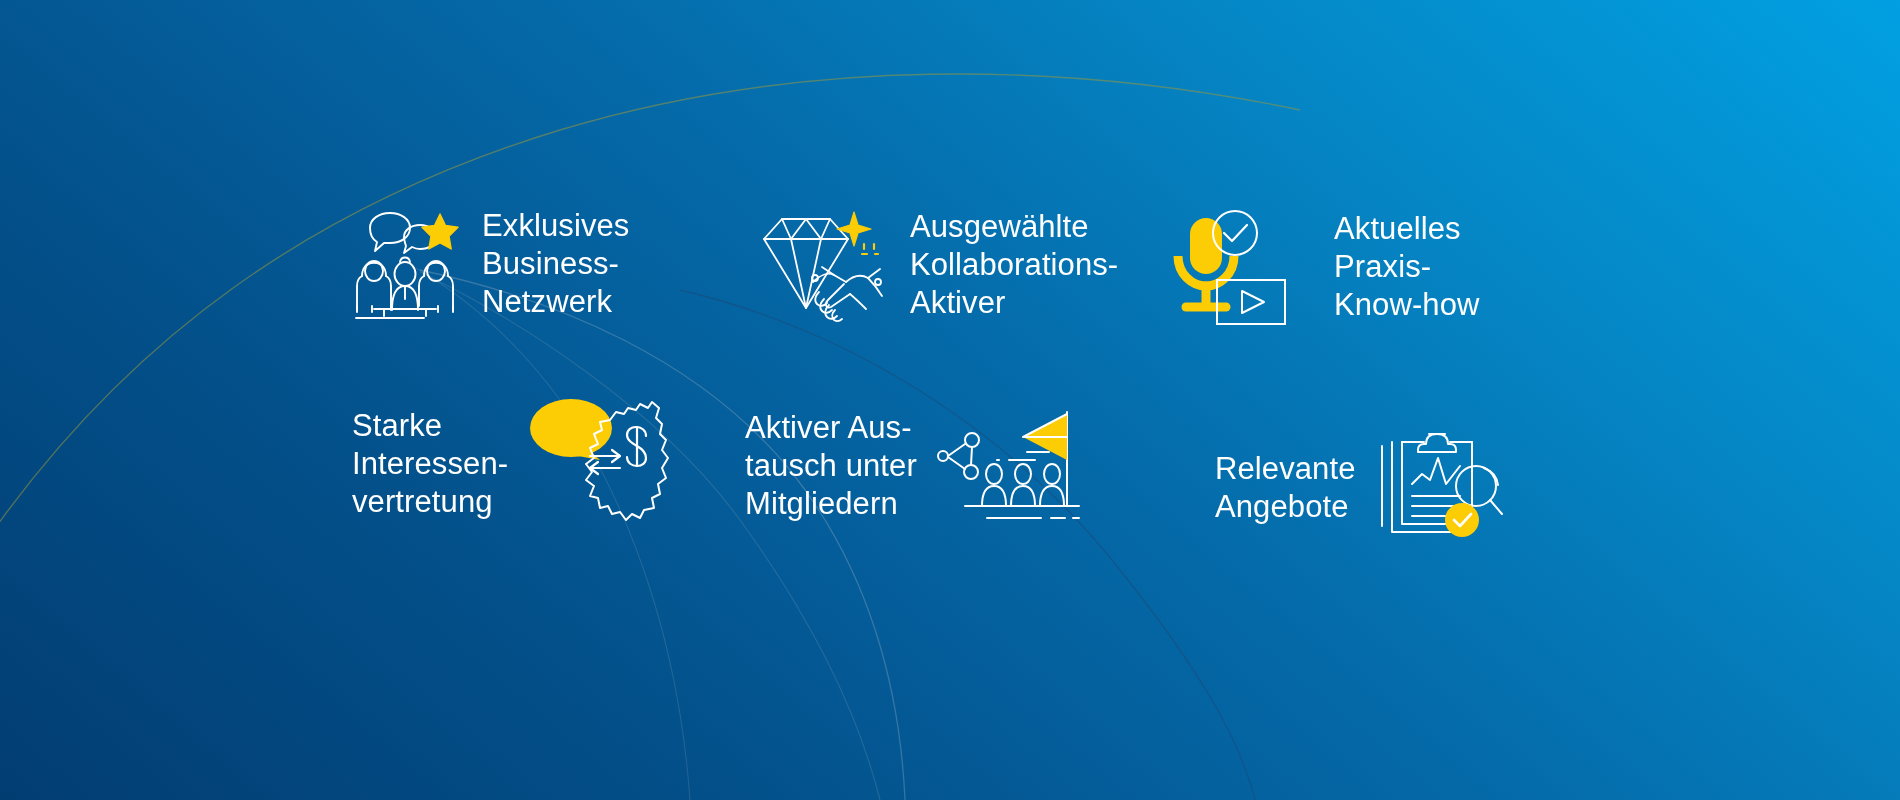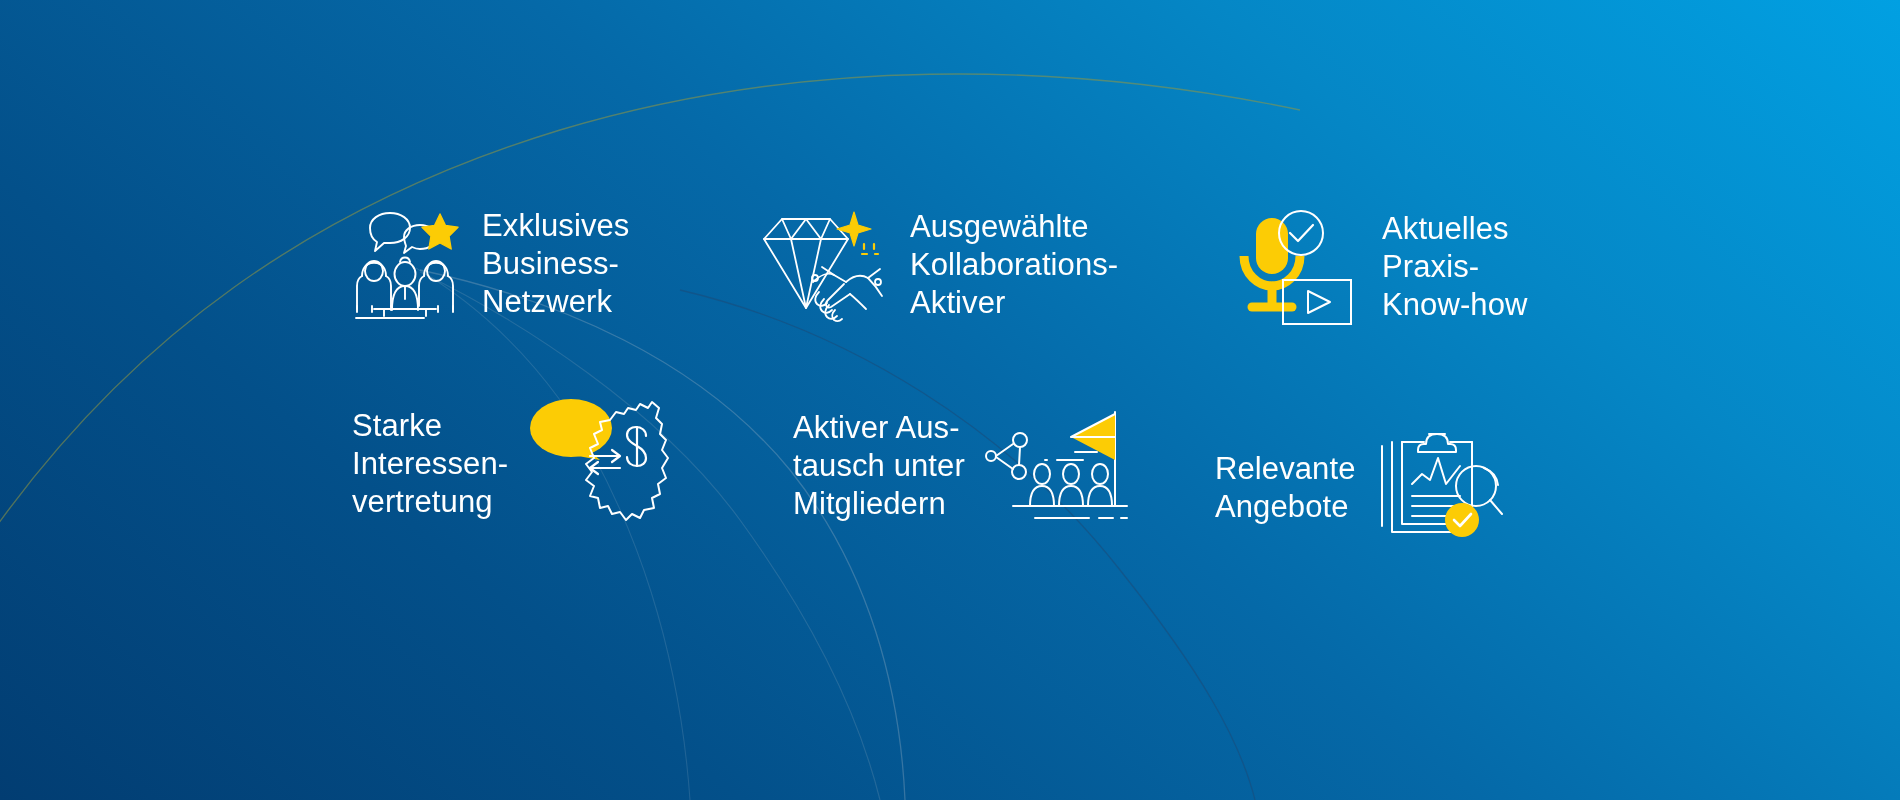--- a/index.html
+++ b/index.html
@@ -66,23 +66,23 @@
     line-height: 38px;
     letter-spacing: 0.1px;
     white-space: pre-line;
   }
   .icon-left  .item-label { margin-left: 22px; }
   .icon-right .item-label { margin-right: 20px; text-align: left; }
 
   
   #item-0 { left: 348px; top: 206px; }
   #item-1 { left: 758px; top: 206px; }
-  #item-2 { left: 1238px; top: 206px; }
+  #item-2 { left: 1172px; top: 206px; gap: 18px; }
   #item-3 { left: 352px; top: 398px; }
-  #item-4 { left: 745px; top: 400px; margin-left: 48px; }
+  #item-4 { left: 745px; top: 400px; }
   #item-5 { left: 1215px; top: 432px; }
 
   .sv { display: block; overflow: visible; }
 </style>
 </head>
 <body>
 
 <div id="banner">
 
   <svg id="bg-arcs" viewBox="0 0 1900 800" fill="none">

